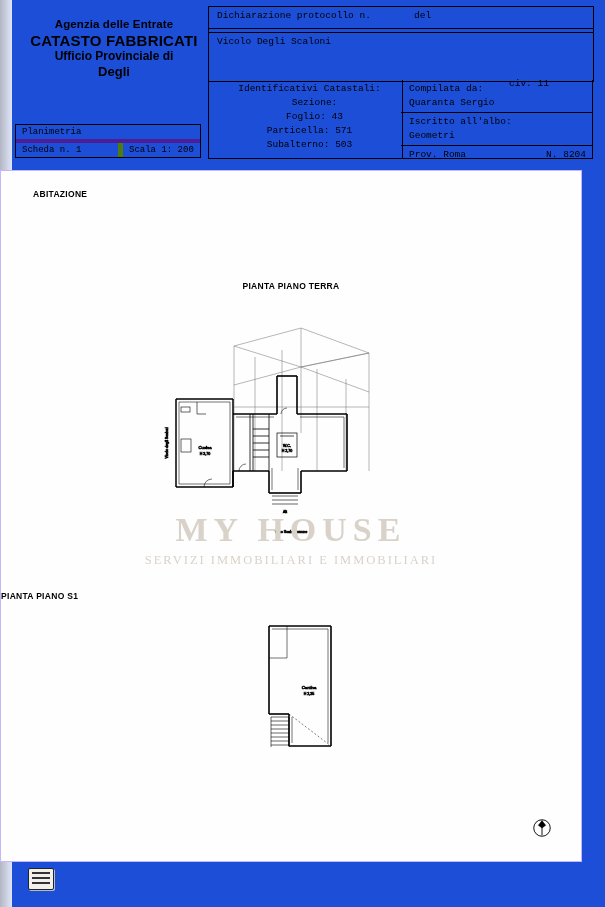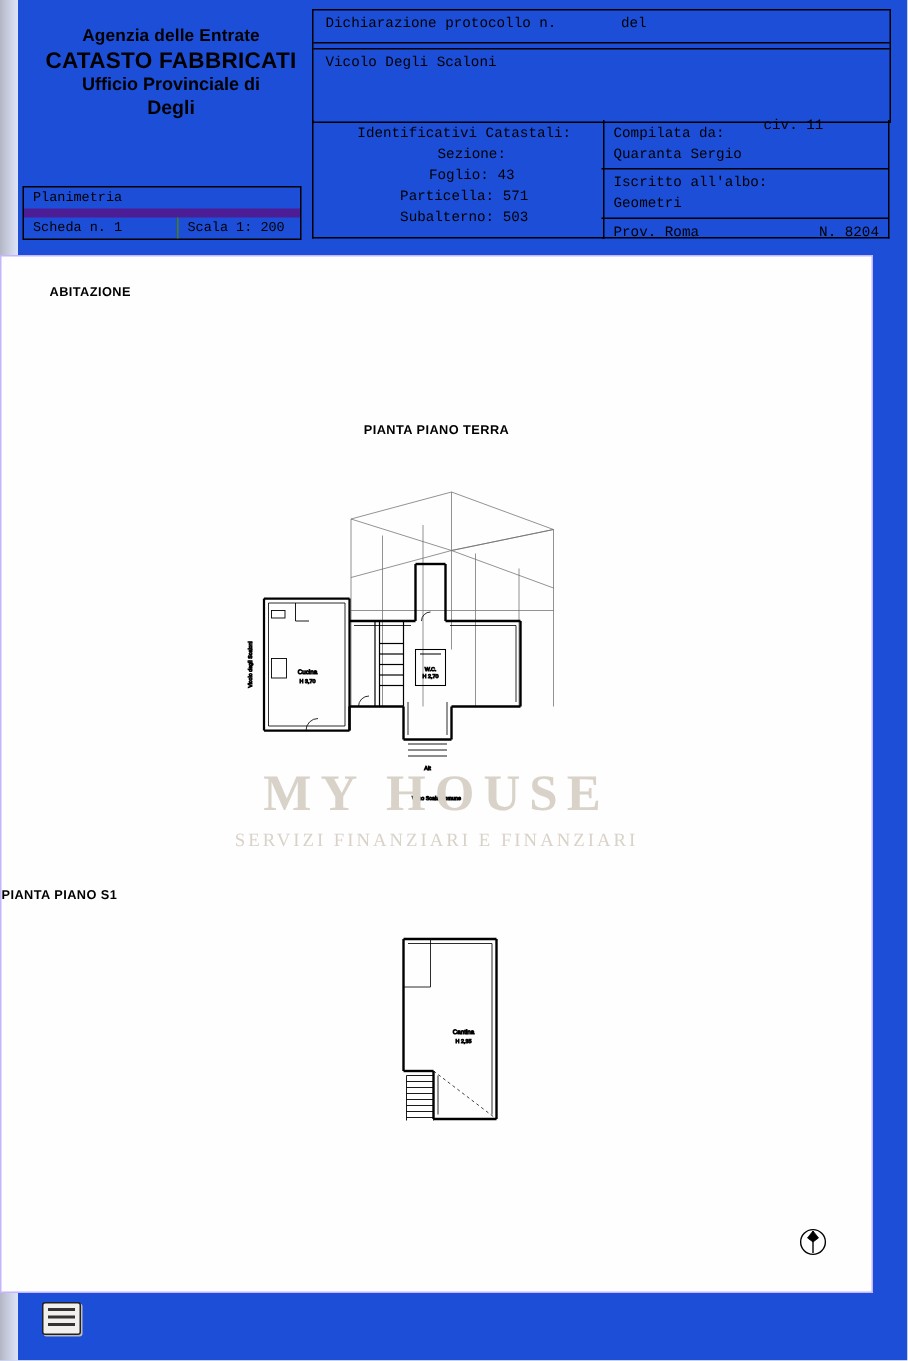--- a/index.html
+++ b/index.html
@@ -66,29 +66,29 @@
     position: absolute;
     left: 3px;
     top: 118px;
     width: 184px;
     border: 1px solid #000;
     font-family: "Liberation Mono", monospace;
     font-size: 9px;
   }
   .plan-box .row1 {
     padding: 2px 4px 2px 6px;
-    border-bottom: 6px solid #4c1d95;
+    border-bottom: 4px solid #4c1d95;
   }
   .plan-box .row2 {
     display: flex;
   }
   .plan-box .row2 .c1 {
     width: 92px;
     padding: 2px 4px 2px 6px;
-    border-right: 1px solid #4d7c0f;
+    border-right: 5px solid #4d7c0f;
   }
   .plan-box .row2 .c2 {
     padding: 2px 4px 2px 6px;
     flex: 1;
   }
 
   
   .decl-box {
     position: absolute;
     left: 196px;
@@ -482,21 +482,21 @@
           <path d="M288,546 L288,576"></path>
         </g>
 
         <text class="tiny" x="308" y="518" text-anchor="middle">Cantina</text>
         <text class="tiny2" x="308" y="524" text-anchor="middle">H 2,35</text>
       </g>
     </svg>
 
     <div class="watermark">
       <div class="wm1">MY HOUSE</div>
-      <div class="wm2">SERVIZI FINANZIARI E FINANZIARI</div>
+      <div class="wm2">SERVIZI IMMOBILIARI E IMMOBILIARI</div>
     </div>
 
     <svg class="north" viewBox="0 0 24 24">
       <circle cx="12" cy="12" r="9" fill="none" stroke="#000" stroke-width="1"></circle>
       <path d="M12,4 L12,20" stroke="#000" stroke-width="1"></path>
       <path d="M12,4 L8,9 L12,12 L16,9 Z" fill="#000" stroke="#000" stroke-width="0.6"></path>
     </svg>
   </div>
 
   <div class="stamp">

